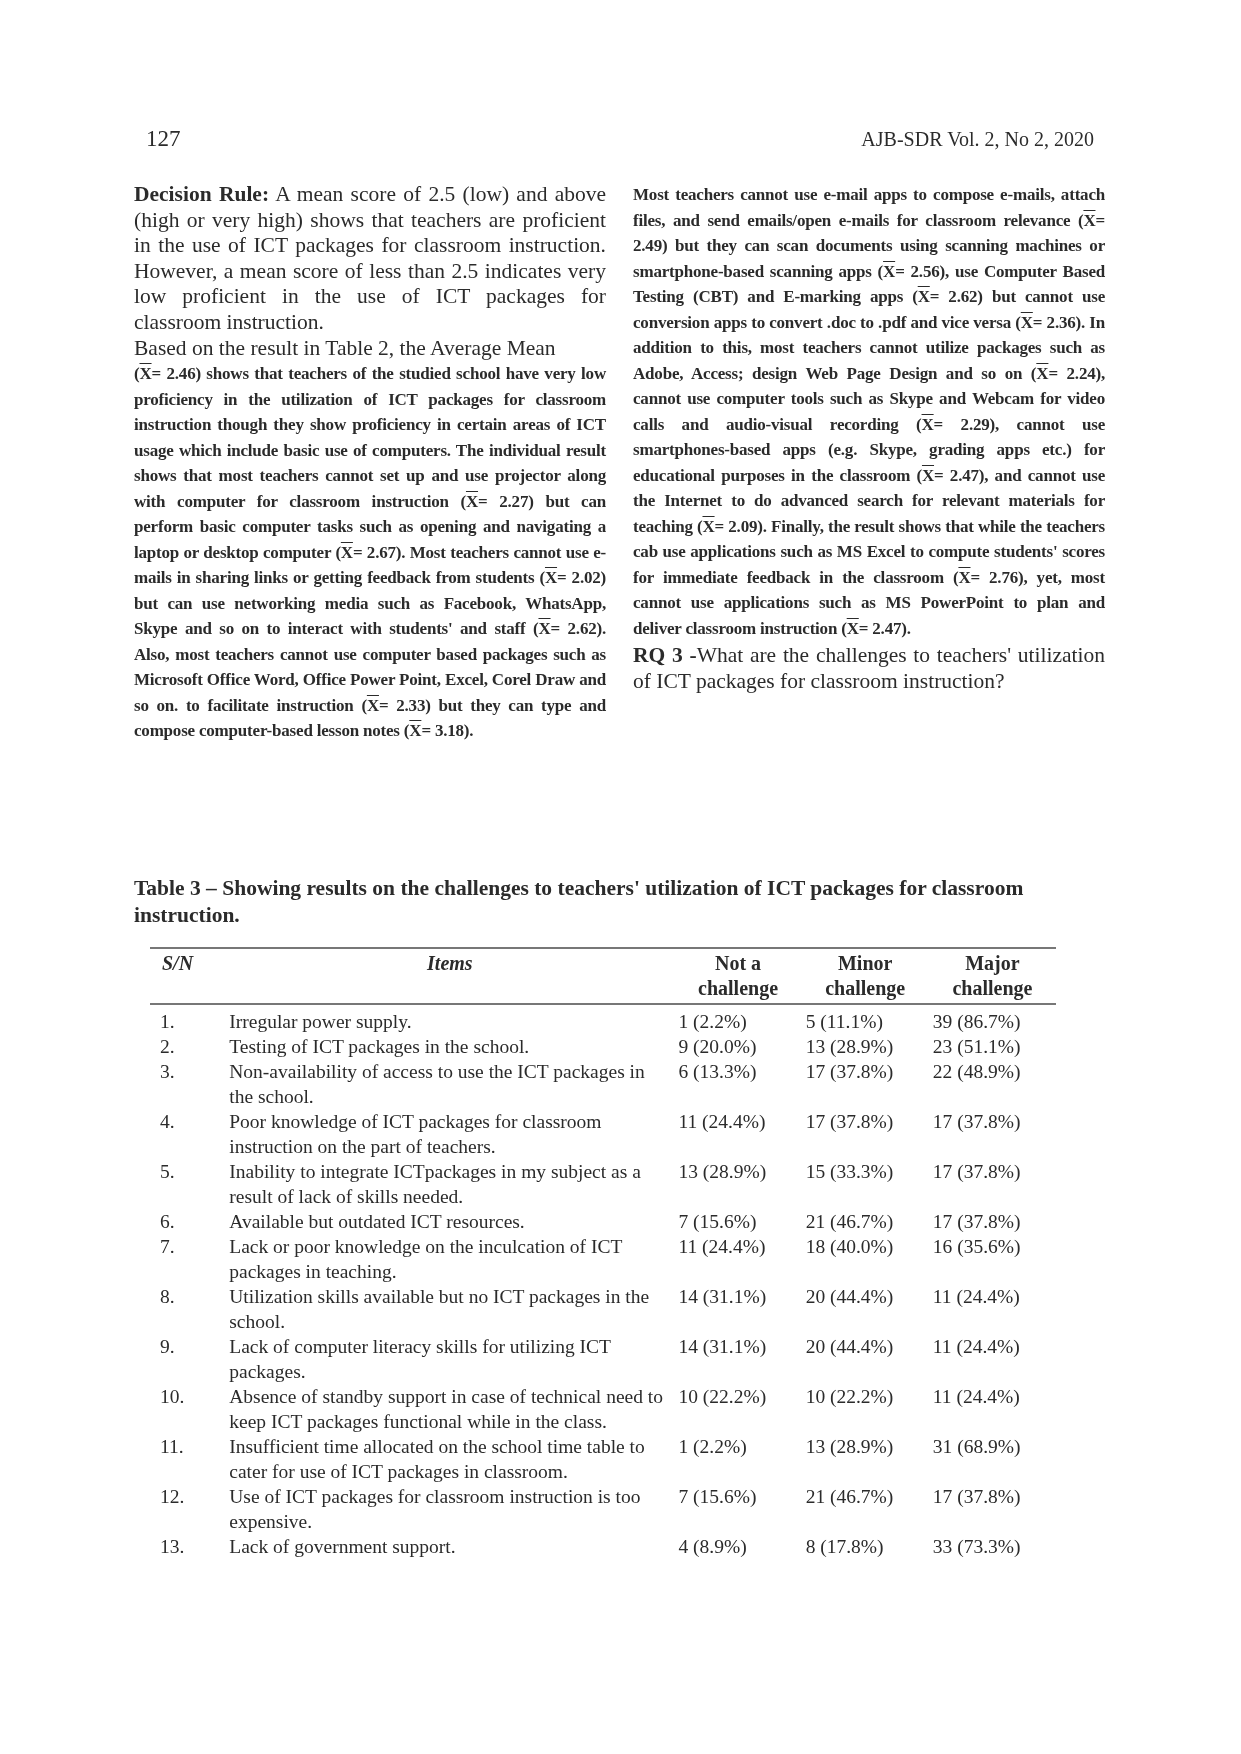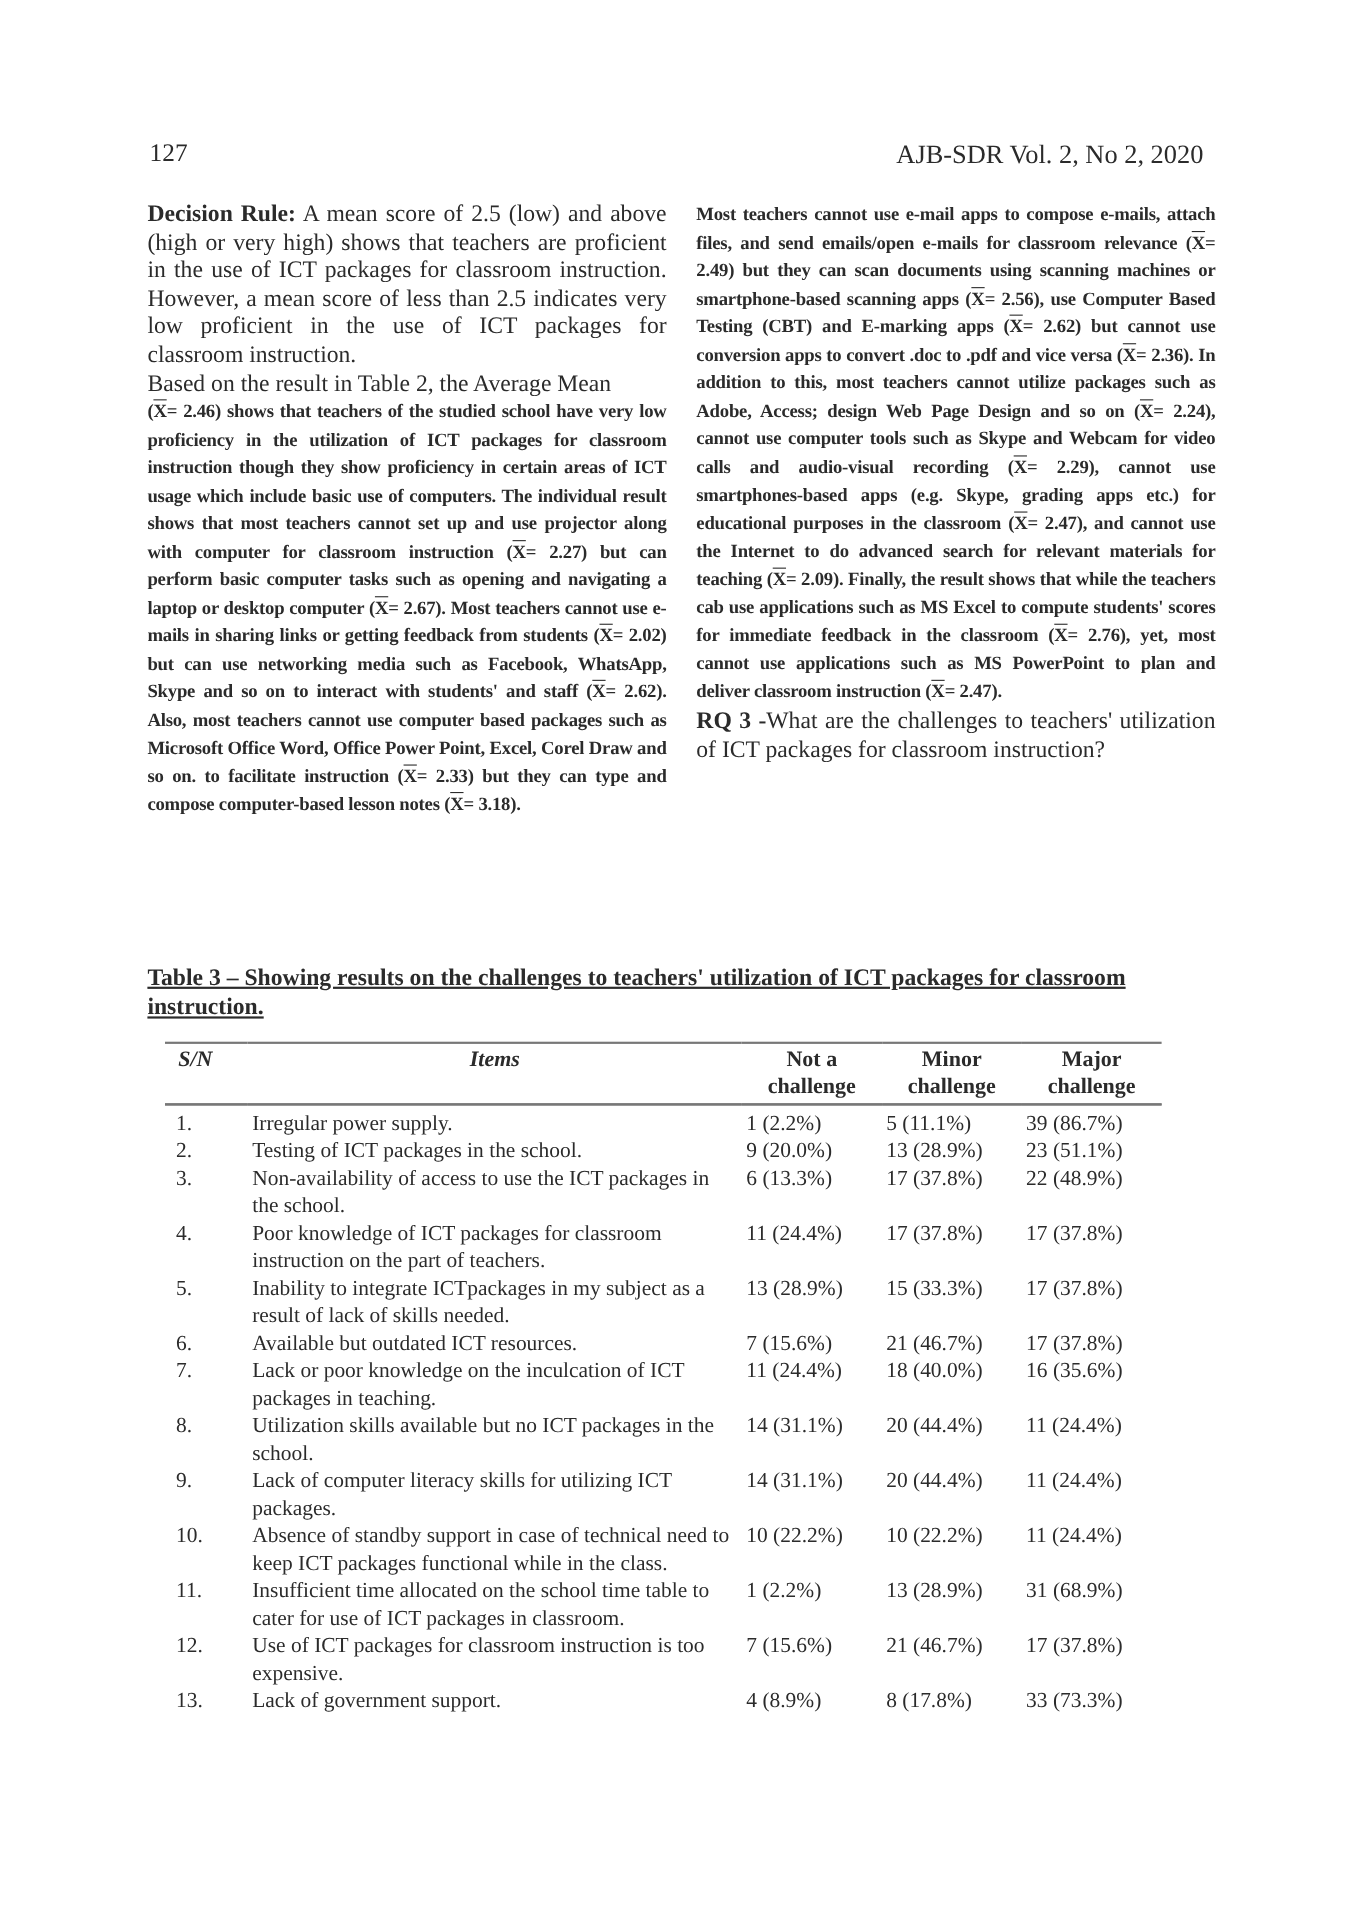--- a/index.html
+++ b/index.html
@@ -1,29 +1,29 @@
 <!DOCTYPE html>
 <html><head>
 <meta charset="utf-8">
 <style>
   html, body { margin: 0; padding: 0; background: #ffffff; }
   body { width: 1241px; height: 1754px; position: relative; overflow: hidden;
          font-family: "Liberation Serif", "DejaVu Serif", serif; color: #2b2b2b; }
   .header { position: absolute; top: 126px; left: 134px; right: 134px; height: 30px; }
-  .page-num { position: absolute; left: 2px; top: 0; font-size: 23px; }
-  .journal { position: absolute; right: 13px; top: 2px; font-size: 24px; }
+  .page-num { position: absolute; left: 12px; top: 0; font-size: 23px; }
+  .journal { position: absolute; right: 13px; top: 2px; font-size: 20px; }
   .col { position: absolute; text-align: justify; }
   .col-left { left: 134px; top: 182px; width: 472px; }
   .col-right { left: 633px; top: 182px; width: 472px; }
   .p-lg { font-size: 21.5px; line-height: 25.6px; margin: 0; }
   .p-sm { font-size: 17px; line-height: 25.5px; margin: 0; letter-spacing: -0.2px; font-weight: bold; }
   .bold { font-weight: bold; }
   .xbar { text-decoration: overline; }
   .caption { position: absolute; left: 134px; top: 875px; width: 940px; font-weight: bold;
-             font-size: 21.5px; line-height: 27px; font-family: "Liberation Serif", serif; text-decoration: underline; }
+             font-size: 21.5px; line-height: 27px; font-family: "Liberation Serif", serif; }
   table.data { position: absolute; left: 150px; top: 947px; width: 906px; border-collapse: collapse;
                font-size: 19.5px; line-height: 25px; }
   table.data th { font-weight: bold; vertical-align: top; padding: 2px 4px;
                   border-top: 2px solid #777; border-bottom: 2px solid #777; font-size: 20px; line-height: 25px; }
   table.data th.it { font-style: italic; }
   table.data th.sn { text-align: left; padding-left: 12px; width: 60px; }
   table.data td { vertical-align: top; padding: 0 4px; }
   td.sn { padding-left: 10px !important; width: 60px; }
   td.item { width: 450px; }
   td.val { width: 120px; white-space: nowrap; }

